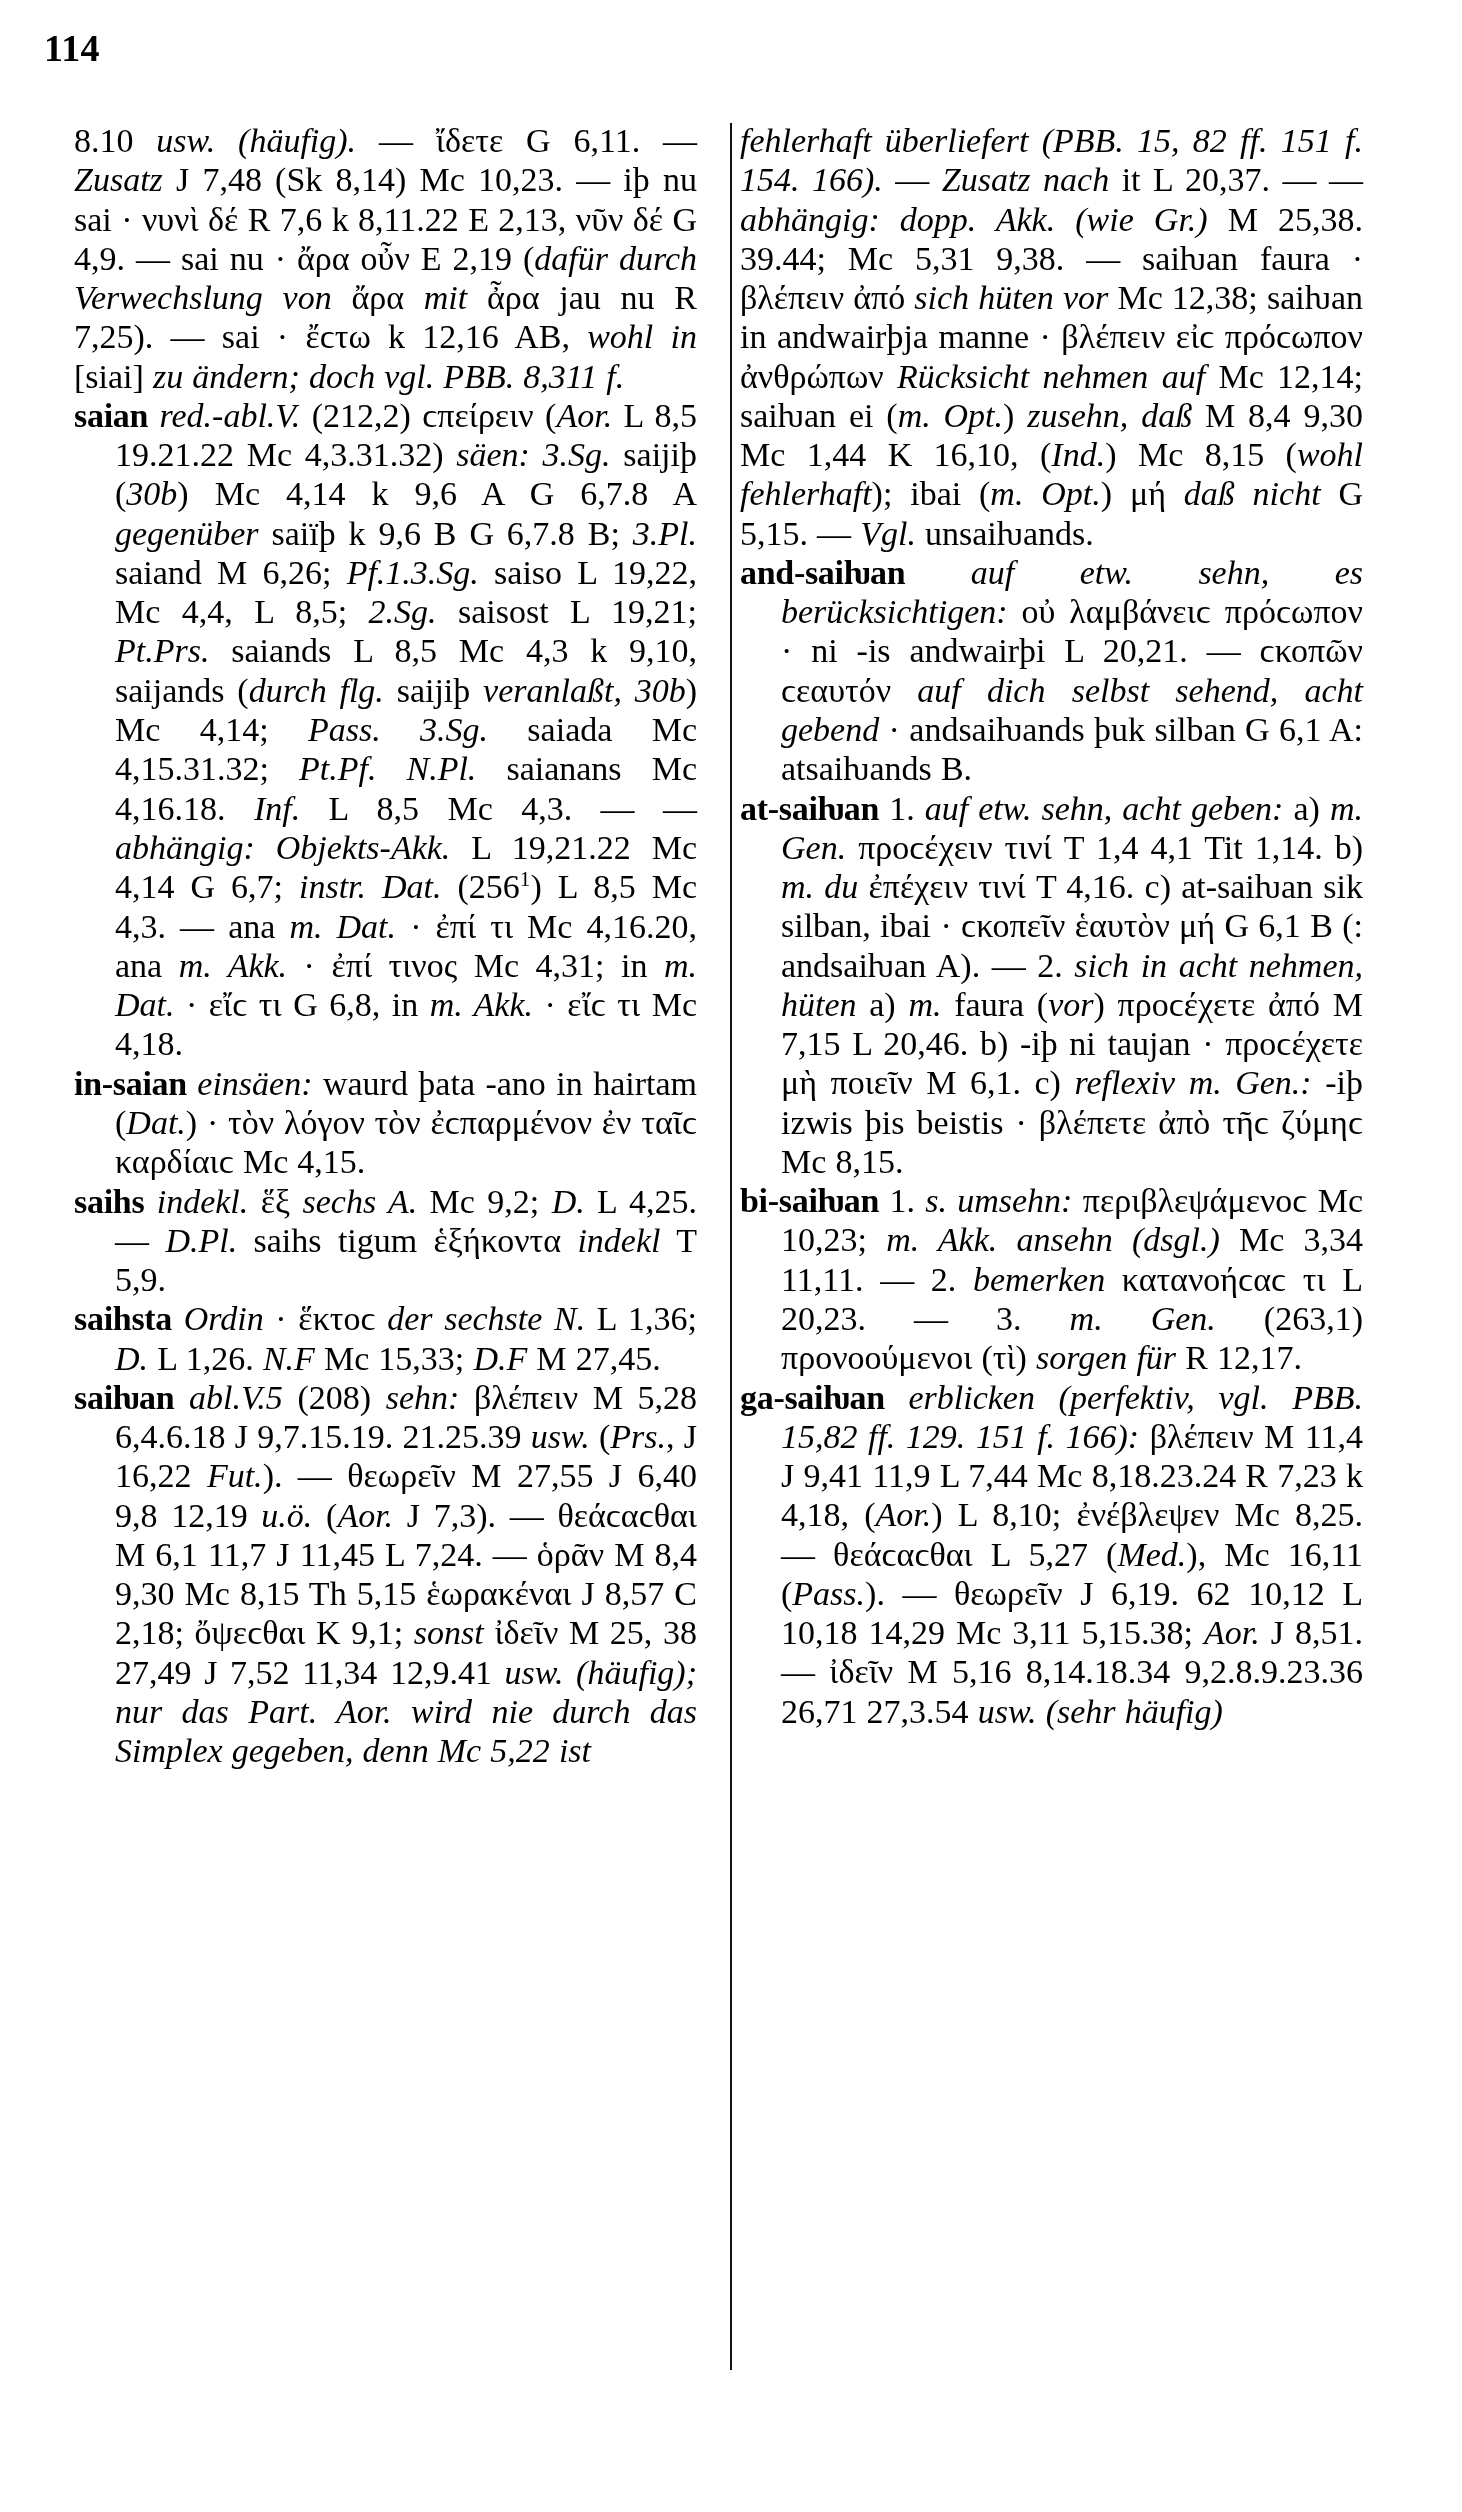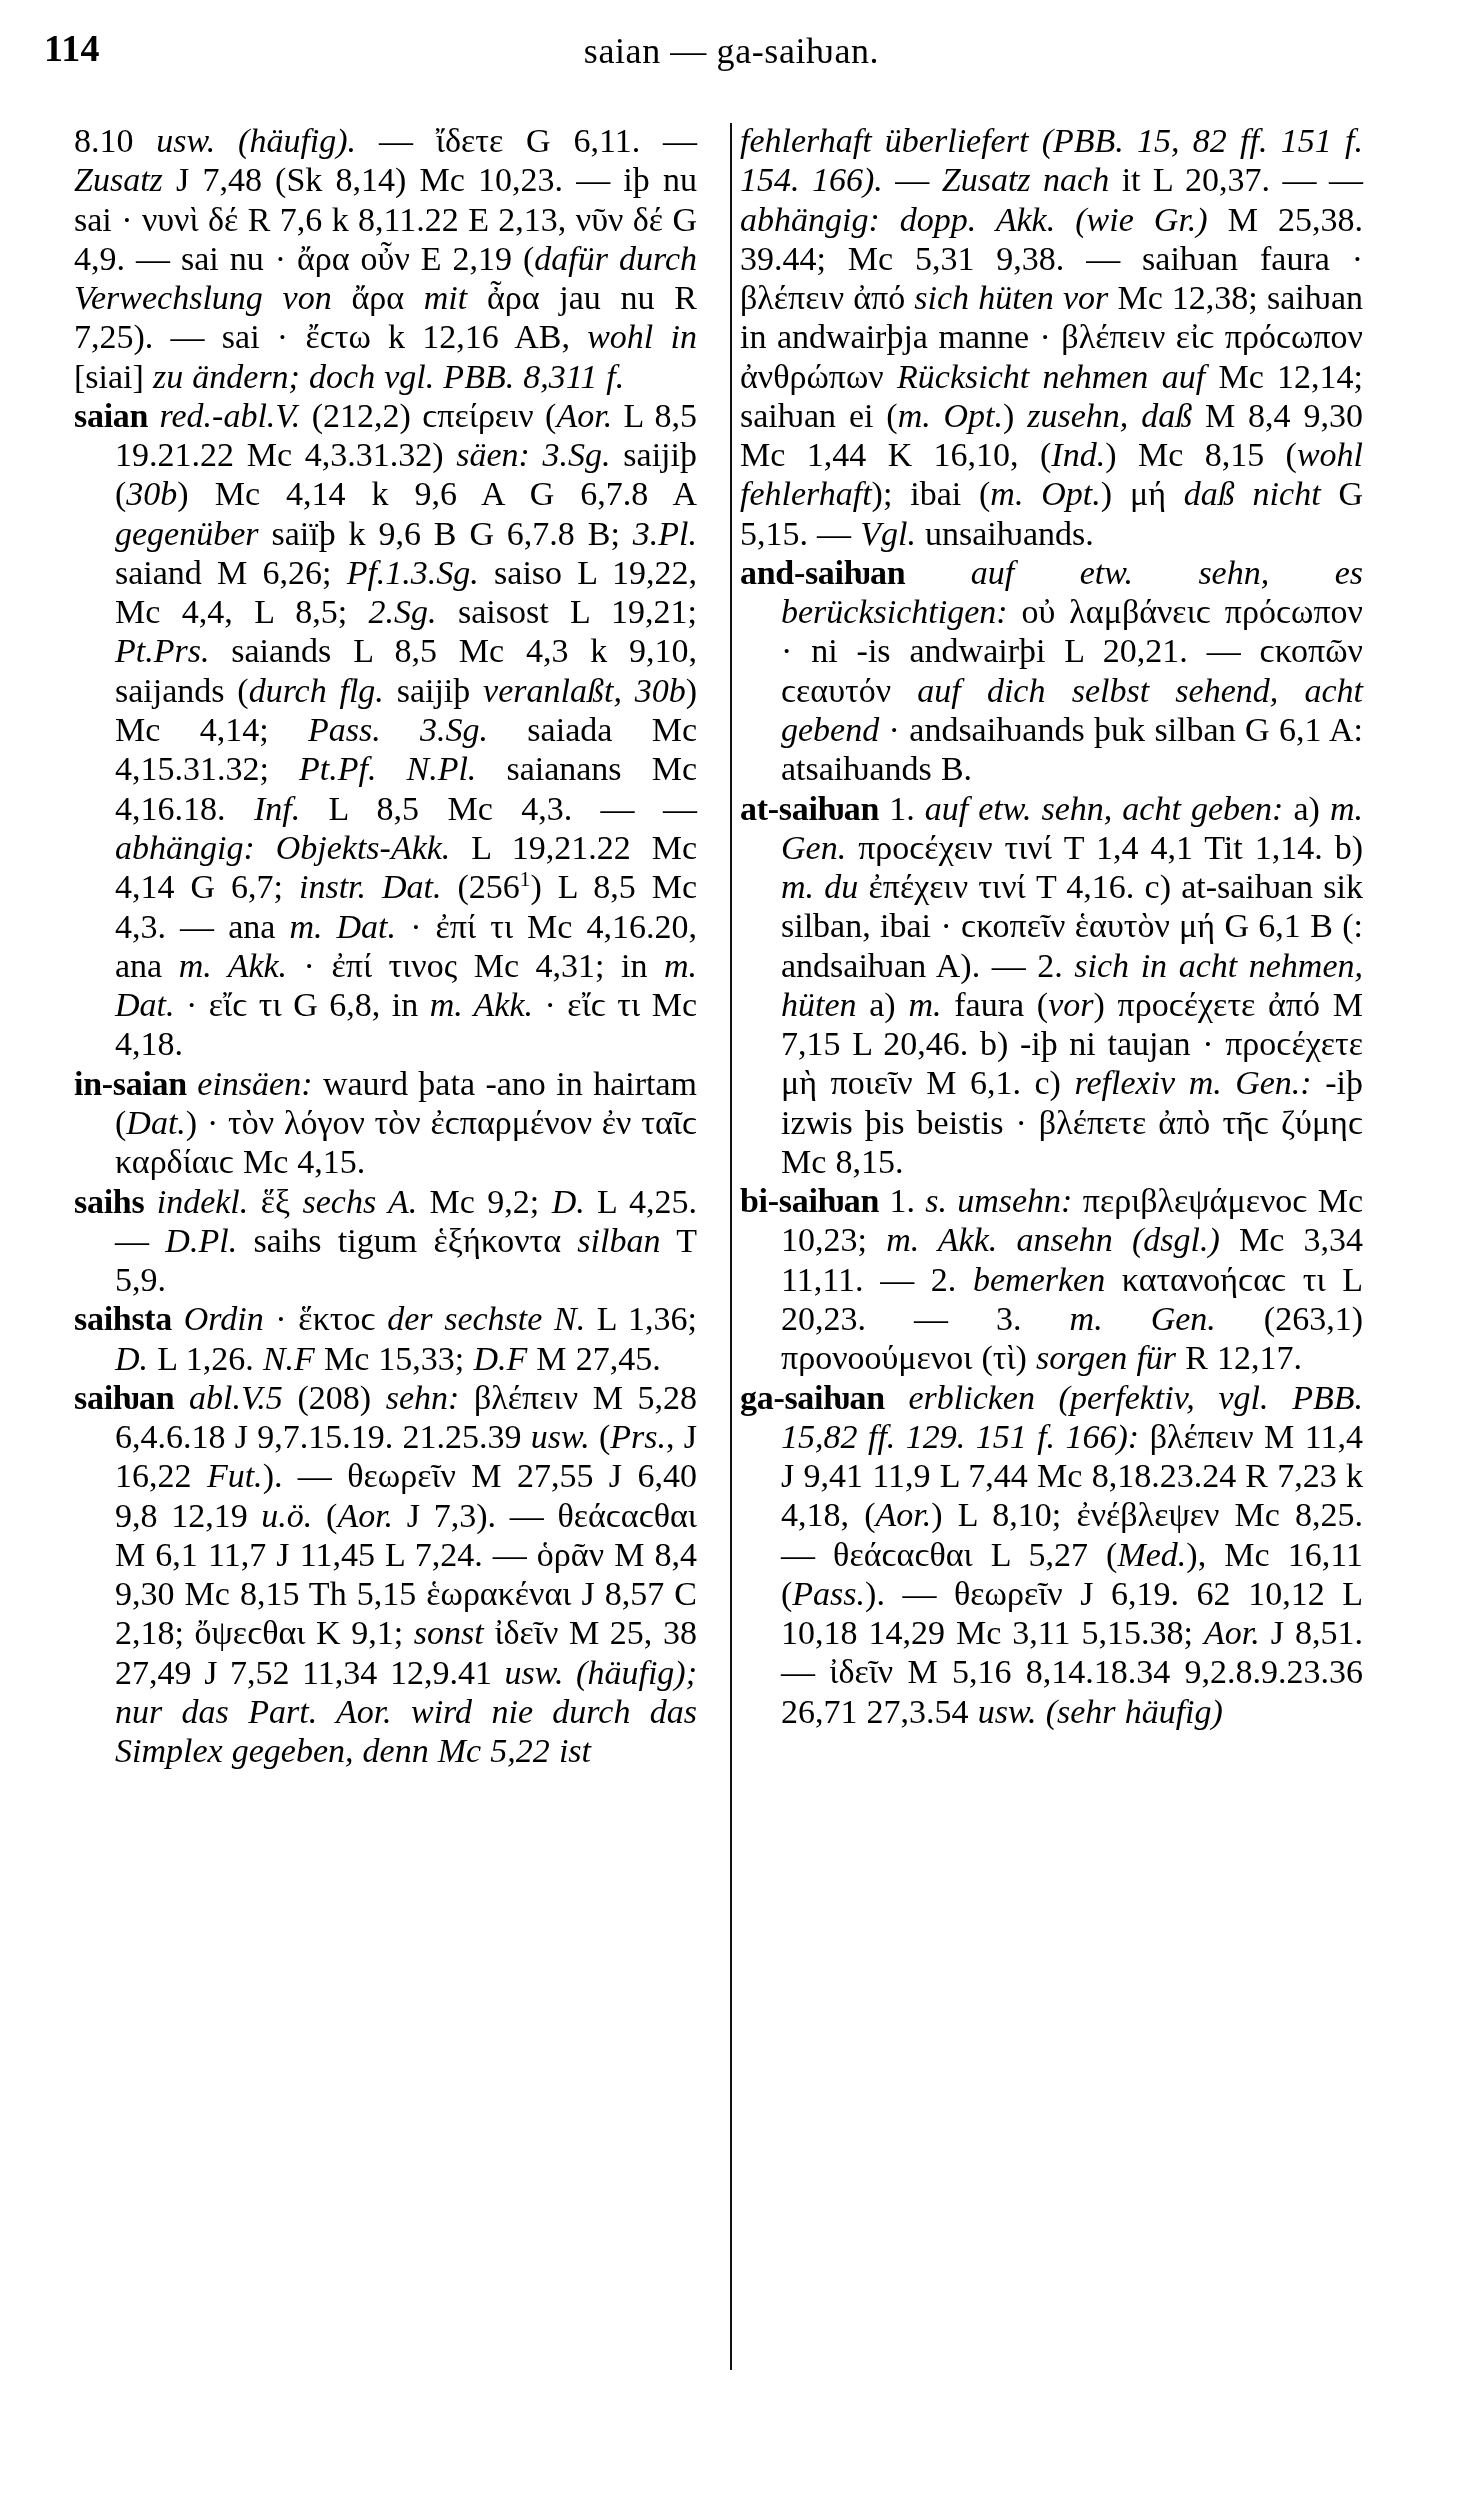--- a/index.html
+++ b/index.html
@@ -99,32 +99,31 @@
   i, .it { font-style: italic; }
   .sup { font-size: 0.62em; vertical-align: super; }
 </style>
 </head>
 <body>
 
 <div class="page">
 
   <div class="running-head">
     <span class="folio">114</span>
-    <span class="head-title">saian — ga-saiƕan.</span>
   </div>
 
   <div class="rule"></div>
 
   <div class="columns">
 
     <div class="col col-left">
       <p class="entry cont">8.10 <i>usw. (häufig).</i> — ἴδετε G 6,11. — <i>Zusatz</i> J 7,48 (Sk 8,14) Mc 10,23. — iþ nu sai · νυνὶ δέ R 7,6 k 8,11.22 E 2,13, νῦν δέ G 4,9. — sai nu · ἄρα οὖν E 2,19 (<i>dafür durch Verwechslung von</i> ἄρα <i>mit</i> ἆρα jau nu R 7,25). — sai · ἔϲτω k 12,16 AB, <i>wohl in</i> [siai] <i>zu ändern; doch vgl. PBB. 8,311 f.</i></p>
       <p class="entry"><span class="hw">saian</span> <i>red.-abl.V.</i> (212,2) ϲπείρειν (<i>Aor.</i> L 8,5 19.21.22 Mc 4,3.31.32) <i>säen: 3.Sg.</i> saijiþ (<i>30b</i>) Mc 4,14 k 9,6 A  G 6,7.8 A <i>gegenüber</i> saiïþ k 9,6 B  G 6,7.8 B; <i>3.Pl.</i> saiand M 6,26; <i>Pf.1.3.Sg.</i> saiso L 19,22, Mc 4,4, L 8,5; <i>2.Sg.</i> saisost L 19,21; <i>Pt.Prs.</i> saiands L 8,5 Mc 4,3 k 9,10, saijands (<i>durch flg.</i> saijiþ <i>veranlaßt, 30b</i>) Mc 4,14; <i>Pass. 3.Sg.</i> saiada Mc 4,15.31.32; <i>Pt.Pf. N.Pl.</i> saianans Mc 4,16.18. <i>Inf.</i> L 8,5 Mc 4,3. — — <i>abhängig: Objekts-Akk.</i> L 19,21.22 Mc 4,14 G 6,7; <i>instr. Dat.</i> (256<span class="sup">1</span>) L 8,5 Mc 4,3. — ana <i>m. Dat.</i> · ἐπί τι Mc 4,16.20, ana <i>m. Akk.</i> · ἐπί τινος Mc 4,31; in <i>m. Dat.</i> · εἴϲ τι G 6,8, in <i>m. Akk.</i> · εἴϲ τι Mc 4,18.</p>
       <p class="entry"><span class="hw">in-saian</span> <i>einsäen:</i> waurd þata -ano in hairtam (<i>Dat.</i>) · τὸν λόγον τὸν ἐϲπαρμένον ἐν ταῖϲ καρδίαιϲ Mc 4,15.</p>
-      <p class="entry"><span class="hw">saihs</span> <i>indekl.</i> ἕξ <i>sechs A.</i> Mc 9,2; <i>D.</i> L 4,25. — <i>D.Pl.</i> saihs tigum ἑξήκοντα <i>silban</i> T 5,9.</p>
+      <p class="entry"><span class="hw">saihs</span> <i>indekl.</i> ἕξ <i>sechs A.</i> Mc 9,2; <i>D.</i> L 4,25. — <i>D.Pl.</i> saihs tigum ἑξήκοντα <i>indekl</i> T 5,9.</p>
       <p class="entry"><span class="hw">saihsta</span> <i>Ordin</i> · ἕκτοϲ <i>der sechste N.</i> L 1,36; <i>D.</i> L 1,26. <i>N.F</i> Mc 15,33; <i>D.F</i> M 27,45.</p>
       <p class="entry"><span class="hw">saiƕan</span> <i>abl.V.5</i> (208) <i>sehn:</i> βλέπειν M 5,28 6,4.6.18 J 9,7.15.19. 21.25.39 <i>usw.</i> (<i>Prs.</i>, J 16,22 <i>Fut.</i>). — θεωρεῖν M 27,55 J 6,40 9,8 12,19 <i>u.ö.</i> (<i>Aor.</i> J 7,3). — θεάϲαϲθαι M 6,1 11,7 J 11,45 L 7,24. — ὁρᾶν M 8,4 9,30 Mc 8,15 Th 5,15 ἑωρακέναι J 8,57 C 2,18; ὄψεϲθαι K 9,1; <i>sonst</i> ἰδεῖν M 25, 38 27,49 J 7,52 11,34 12,9.41 <i>usw. (häufig); nur das Part. Aor. wird nie durch das Simplex gegeben, denn Mc 5,22 ist</i></p>
     </div>
 
     <div class="col col-right">
       <p class="entry cont"><i>fehlerhaft überliefert (PBB. 15, 82 ff. 151 f. 154. 166).</i> — <i>Zusatz nach</i> it L 20,37. — — <i>abhängig: dopp. Akk. (wie Gr.)</i> M 25,38. 39.44; Mc 5,31 9,38. — saiƕan faura · βλέπειν ἀπό <i>sich hüten vor</i> Mc 12,38; saiƕan in andwairþja manne · βλέπειν εἰϲ πρόϲωπον ἀνθρώπων <i>Rücksicht nehmen auf</i> Mc 12,14; saiƕan ei (<i>m. Opt.</i>) <i>zusehn, daß</i> M 8,4 9,30 Mc 1,44  K 16,10, (<i>Ind.</i>) Mc 8,15 (<i>wohl fehlerhaft</i>); ibai (<i>m. Opt.</i>) μή <i>daß nicht</i> G 5,15. — <i>Vgl.</i> unsaiƕands.</p>
       <p class="entry"><span class="hw">and-saiƕan</span> <i>auf etw. sehn, es berücksichtigen:</i> οὐ λαμβάνειϲ πρόϲωπον · ni -is andwairþi L 20,21. — ϲκοπῶν ϲεαυτόν <i>auf dich selbst sehend, acht gebend</i> · andsaiƕands þuk silban G 6,1 A: atsaiƕands B.</p>
       <p class="entry"><span class="hw">at-saiƕan</span> 1. <i>auf etw. sehn, acht geben:</i> a) <i>m. Gen.</i> προϲέχειν τινί T 1,4 4,1 Tit 1,14.   b) <i>m. du</i> ἐπέχειν τινί T 4,16.   c) at-saiƕan sik silban, ibai · ϲκοπεῖν ἑαυτὸν μή G 6,1 B (: andsaiƕan A). — 2. <i>sich in acht nehmen, hüten</i> a) <i>m.</i> faura (<i>vor</i>) προϲέχετε ἀπό M 7,15 L 20,46.   b) -iþ ni taujan · προϲέχετε μὴ ποιεῖν M 6,1.   c) <i>reflexiv m. Gen.:</i> -iþ izwis þis beistis · βλέπετε ἀπὸ τῆϲ ζύμηϲ Mc 8,15.</p>
       <p class="entry"><span class="hw">bi-saiƕan</span> 1. <i>s. umsehn:</i> περιβλεψάμενοϲ Mc 10,23; <i>m. Akk. ansehn (dsgl.)</i> Mc 3,34 11,11. — 2. <i>bemerken</i> κατανοήϲαϲ τι L 20,23. — 3. <i>m. Gen.</i> (263,1) προνοούμενοι (τὶ) <i>sorgen für</i> R 12,17.</p>
       <p class="entry"><span class="hw">ga-saiƕan</span> <i>erblicken (perfektiv, vgl. PBB. 15,82 ff. 129. 151 f. 166):</i> βλέπειν M 11,4 J 9,41 11,9 L 7,44 Mc 8,18.23.24 R 7,23 k 4,18, (<i>Aor.</i>) L 8,10; ἐνέβλεψεν Mc 8,25. — θεάϲαϲθαι L 5,27 (<i>Med.</i>), Mc 16,11 (<i>Pass.</i>). — θεωρεῖν J 6,19. 62 10,12 L 10,18 14,29 Mc 3,11 5,15.38; <i>Aor.</i> J 8,51. — ἰδεῖν M 5,16  8,14.18.34  9,2.8.9.23.36 26,71  27,3.54 <i>usw. (sehr häufig)</i></p>

